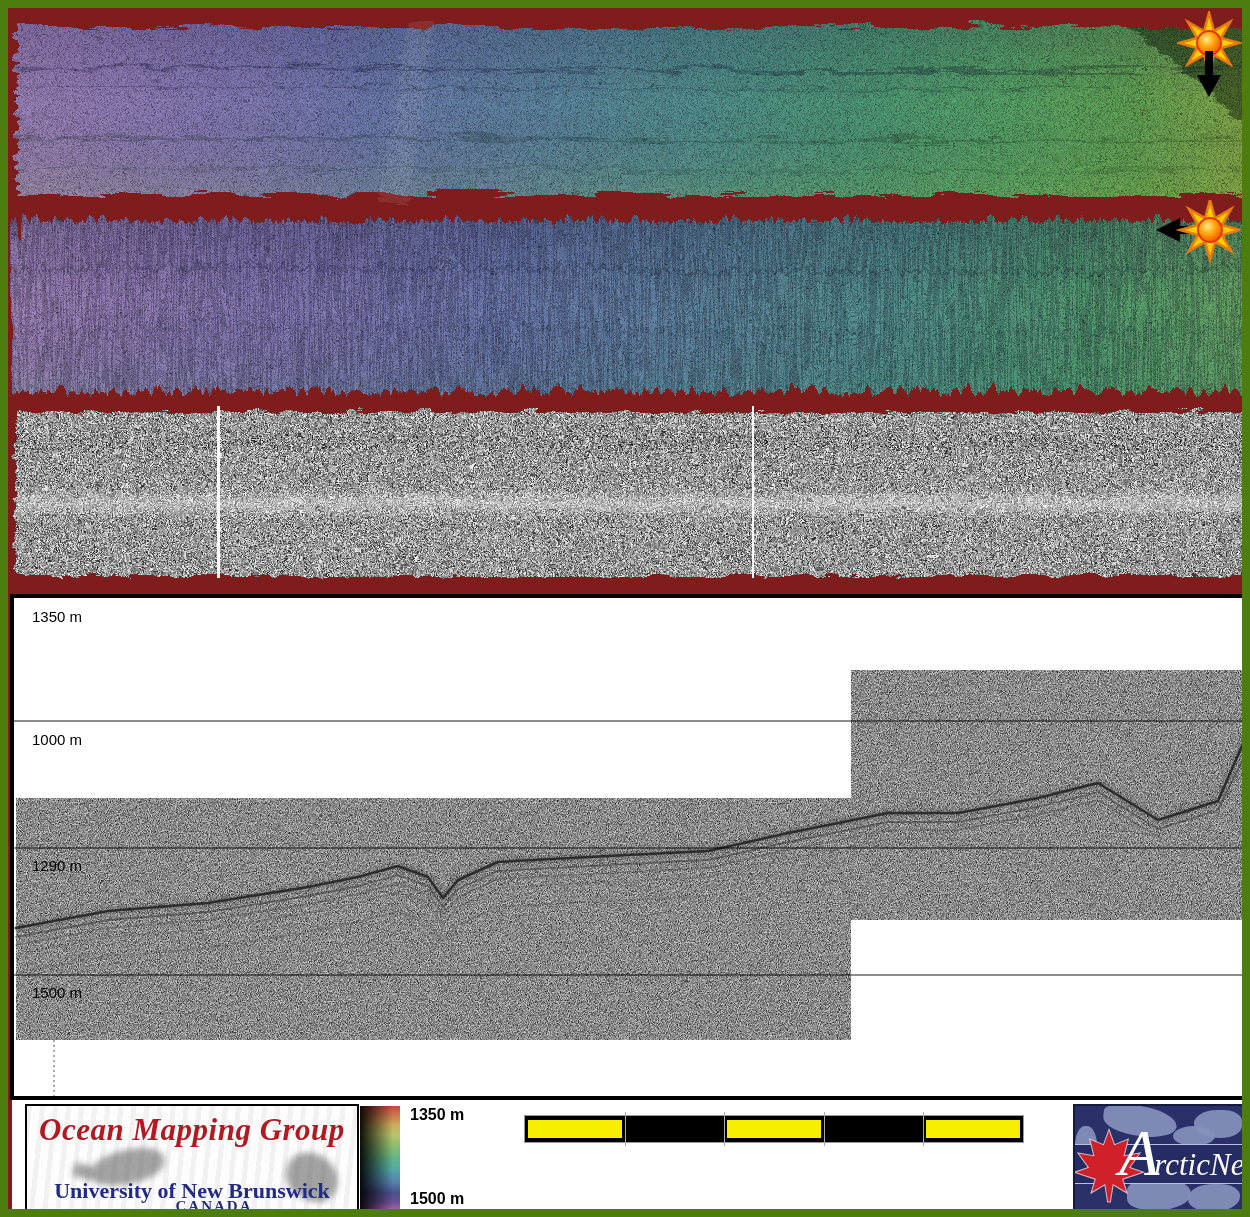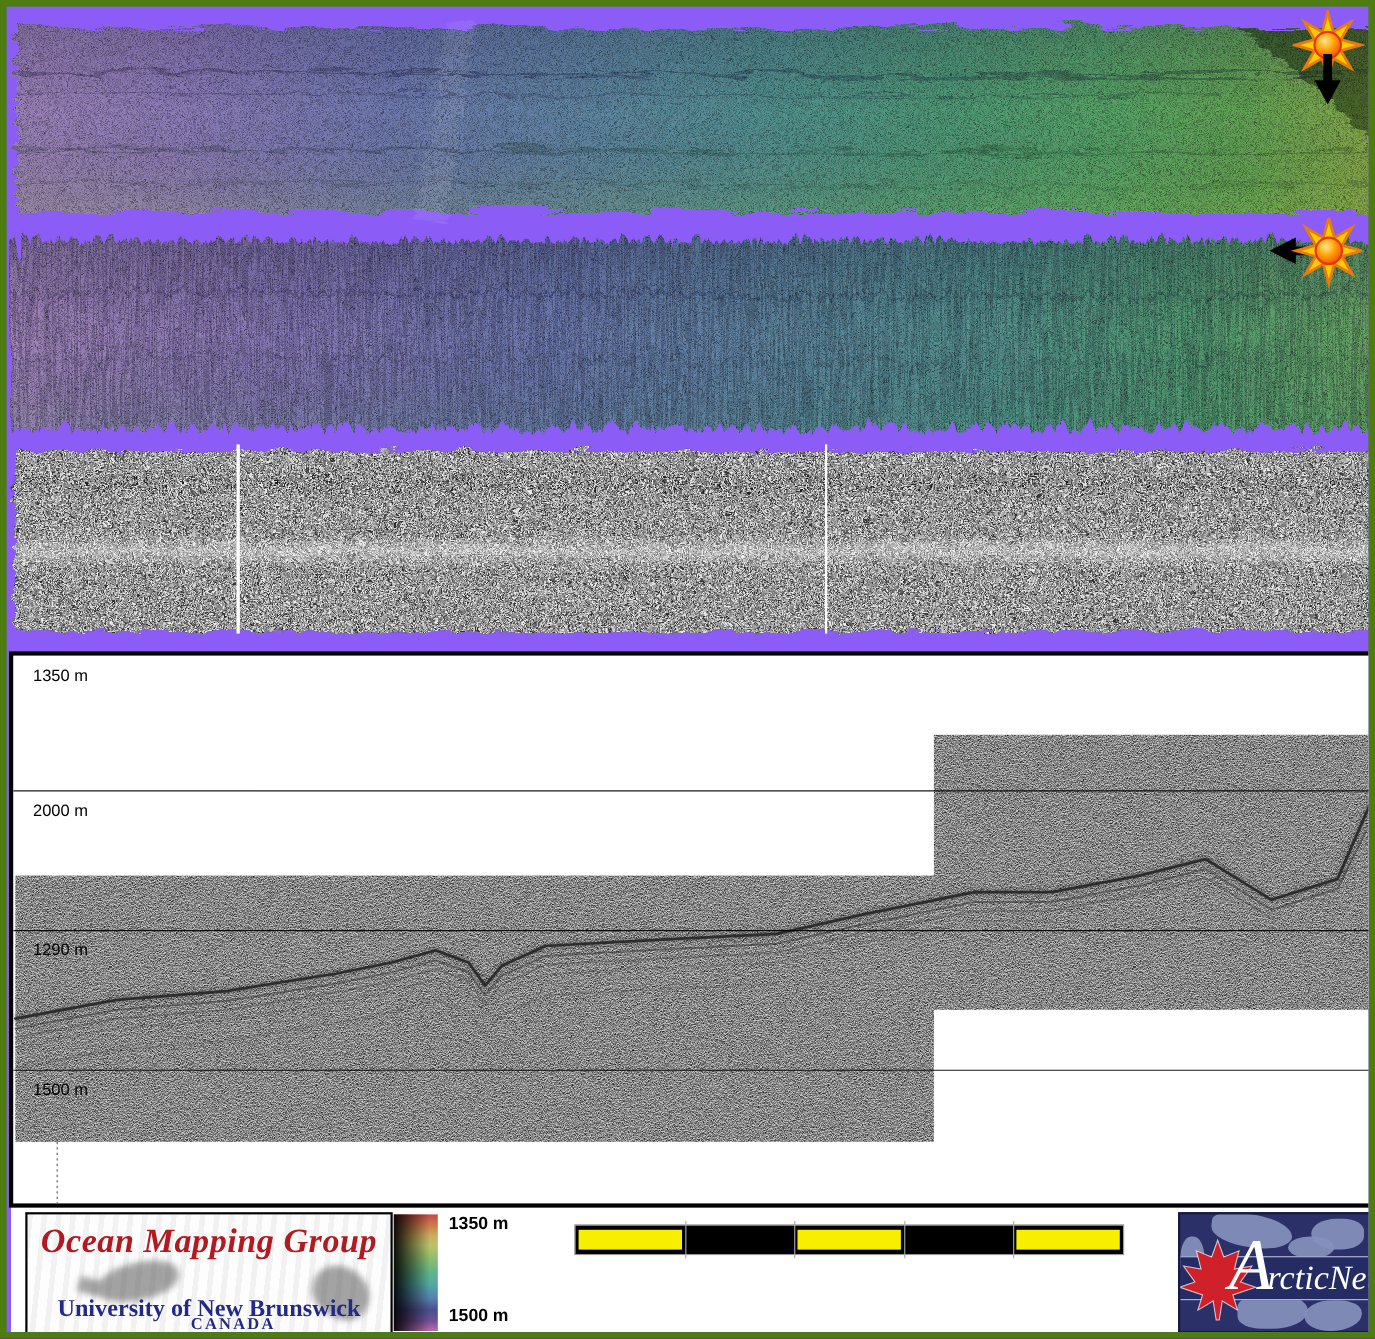--- a/index.html
+++ b/index.html
@@ -1,19 +1,19 @@
 <!DOCTYPE html>
 <html><head>
 <meta charset="utf-8">
 <style>
   html,body{margin:0;padding:0;background:#000;}
   *{box-sizing:border-box;}
   #stage{
-    position:relative;width:1250px;height:1217px;background:#8b5cf6;
-    border:6px solid #4d7c0f;overflow:hidden;
+    position:relative;width:1250px;height:1217px;background:#7f1d1d;
+    border:8px solid #4d7c0f;overflow:hidden;
     font-family:"Liberation Sans", sans-serif;
   }
   .abs{position:absolute;}
   svg{display:block;}
 
   
   #seismic-panel{
     left:2px;top:586px;width:1246px;height:506px;
     border:4px solid #000;background:#fff;
   }
@@ -268,21 +268,21 @@
 
       <g stroke="#000" stroke-width="1" opacity="0.9">
         <line x1="0" y1="123" x2="1238" y2="123"></line>
         <line x1="0" y1="250" x2="1238" y2="250"></line>
         <line x1="0" y1="377" x2="1238" y2="377"></line>
       </g>
 
       <line x1="40" y1="442" x2="40" y2="498" stroke="#555" stroke-width="1" stroke-dasharray="2 3"></line>
     </svg>
     <div class="depth-label" style="top:10px">1350 m</div>
-    <div class="depth-label" style="top:133px">2000 m</div>
+    <div class="depth-label" style="top:133px">1000 m</div>
     <div class="depth-label" style="top:259px">1290 m</div>
     <div class="depth-label" style="top:386px">1500 m</div>
   </div>
 
   <div class="abs" id="legend-row">
 
     <div class="abs" id="omg-logo">
       <div class="fish" id="fish-left"></div>
       <div class="fish" id="fish-right"></div>
       <div id="omg-title">Ocean Mapping Group</div>

